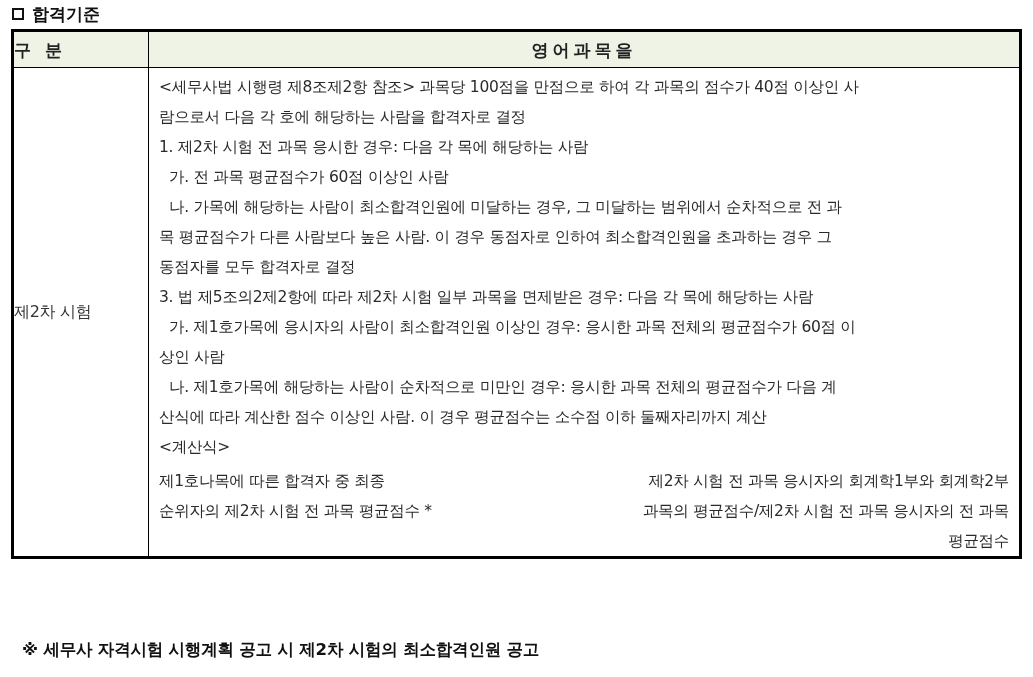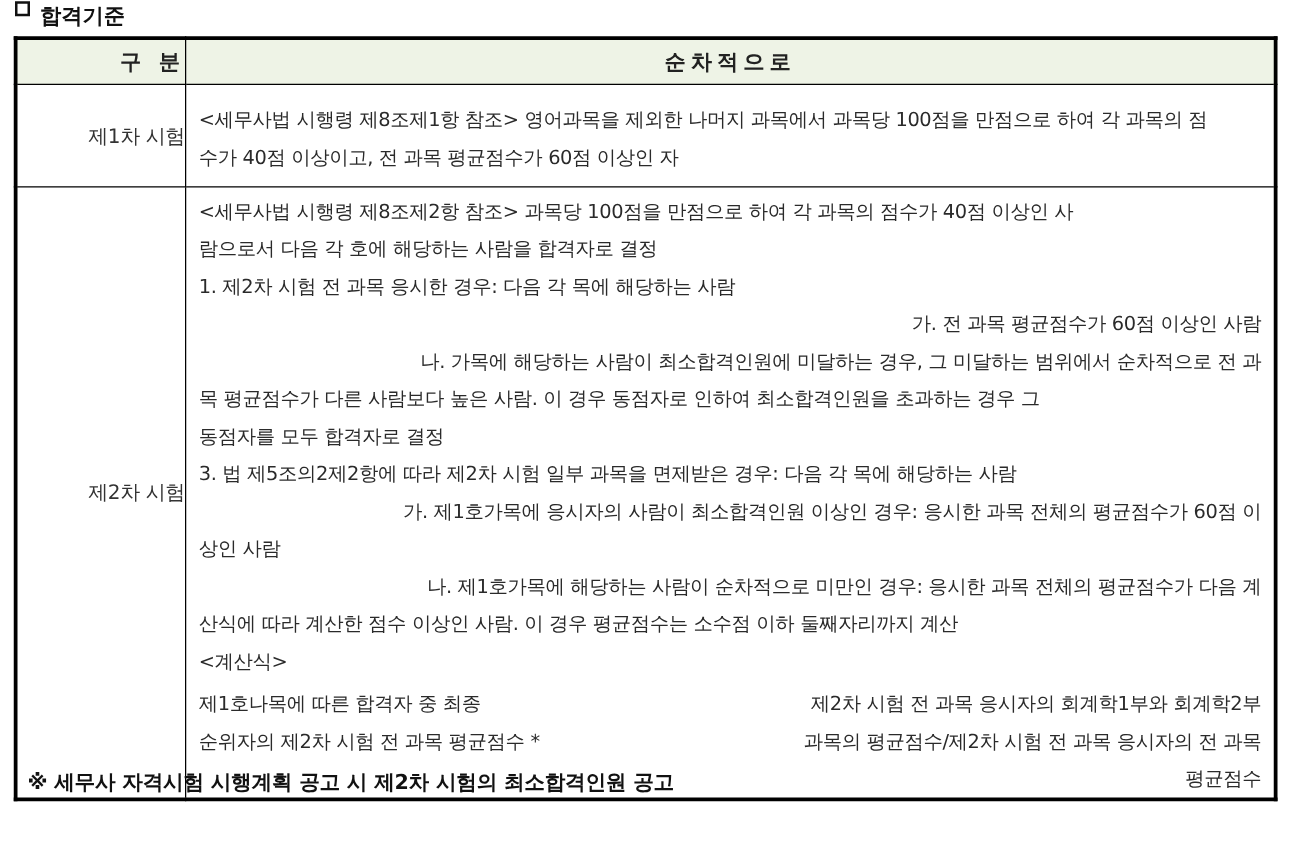--- a/index.html
+++ b/index.html
@@ -3,80 +3,73 @@
   <meta charset="utf-8">
   <style>
     html, body { margin: 0; padding: 0; background: #ffffff; }
     body {
       width: 1033px; height: 677px; position: relative; overflow: hidden;
       font-family: "DejaVu Sans", "Liberation Sans", sans-serif;
       color: #222222;
     }
     .section-title {
       position: absolute; left: 12px; top: 1px; height: 26px;
-      display: flex; align-items: flex-start;
+      display: flex; align-items: center;
       font-size: 17px; font-weight: bold; color: #111;
     }
     .section-title .box {
       display: inline-block; width: 12px; height: 12px;
       border: 2px solid #111; margin-right: 8px; box-sizing: border-box;
     }
     table.criteria {
       position: absolute; left: 11px; top: 29px; width: 1011px;
       border-collapse: collapse;
       border-top: 3px solid #000; border-bottom: 3px solid #000;
       border-left: 3px solid #000; border-right: 3px solid #000;
       font-size: 15.5px; line-height: 30px; letter-spacing: -0.3px;
     }
     table.criteria th, table.criteria td {
       border: 1px solid #000; vertical-align: middle; padding: 0;
     }
     table.criteria thead th {
       background: #eef3e6; height: 35px; font-size: 17px; font-weight: bold;
       color: #222; letter-spacing: 4px;
     }
-    .col-label { width: 134px; text-align: right; color: #333; font-size: 16px; }
+    .col-label { width: 134px; text-align: left; color: #333; font-size: 16px; }
     .row1 td { height: 77px; }
     .row2 td { height: 482px; }
     .content { padding: 4px 10px 0 10px !important; text-align: left; color: #2a2a2a; }
     .content .line { white-space: nowrap; }
-    .content .indent { padding-left: 10px; text-align: right; }
+    .content .indent { padding-left: 10px; }
     .formula {
       display: grid; grid-template-columns: 370px 1fr; margin-top: 4px;
     }
     .formula .right { text-align: right; }
     .footer-note {
-      position: absolute; left: 22px; top: 612px; height: 28px;
+      position: absolute; left: 22px; top: 636px; height: 28px;
       display: flex; align-items: center;
       font-size: 16.5px; font-weight: bold; color: #111; letter-spacing: -0.2px;
     }
   </style>
 </head>
 <body>
 
 <div class="section-title">
   <span class="box"></span>
   <span>합격기준</span>
 </div>
 
 <table class="criteria">
   <thead>
     <tr>
       <th class="col-label">구 분</th>
-      <th>순차적으로</th>
+      <th>영어과목을</th>
     </tr>
   </thead>
   <tbody>
-    <tr class="row1">
-      <td class="col-label">제1차 시험</td>
-      <td class="content">
-        <div class="line">&lt;세무사법 시행령 제8조제1항 참조&gt; 영어과목을 제외한 나머지 과목에서 과목당 100점을 만점으로 하여 각 과목의 점</div>
-        <div class="line">수가 40점 이상이고, 전 과목 평균점수가 60점 이상인 자</div>
-      </td>
-    </tr>
     <tr class="row2">
       <td class="col-label">제2차 시험</td>
       <td class="content">
         <div class="line">&lt;세무사법 시행령 제8조제2항 참조&gt; 과목당 100점을 만점으로 하여 각 과목의 점수가 40점 이상인 사</div>
         <div class="line">람으로서 다음 각 호에 해당하는 사람을 합격자로 결정</div>
         <div class="line">1. 제2차 시험 전 과목 응시한 경우: 다음 각 목에 해당하는 사람</div>
         <div class="line indent">가. 전 과목 평균점수가 60점 이상인 사람</div>
         <div class="line indent">나. 가목에 해당하는 사람이 최소합격인원에 미달하는 경우, 그 미달하는 범위에서 순차적으로 전 과</div>
         <div class="line">목 평균점수가 다른 사람보다 높은 사람. 이 경우 동점자로 인하여 최소합격인원을 초과하는 경우 그</div>
         <div class="line">동점자를 모두 합격자로 결정</div>

